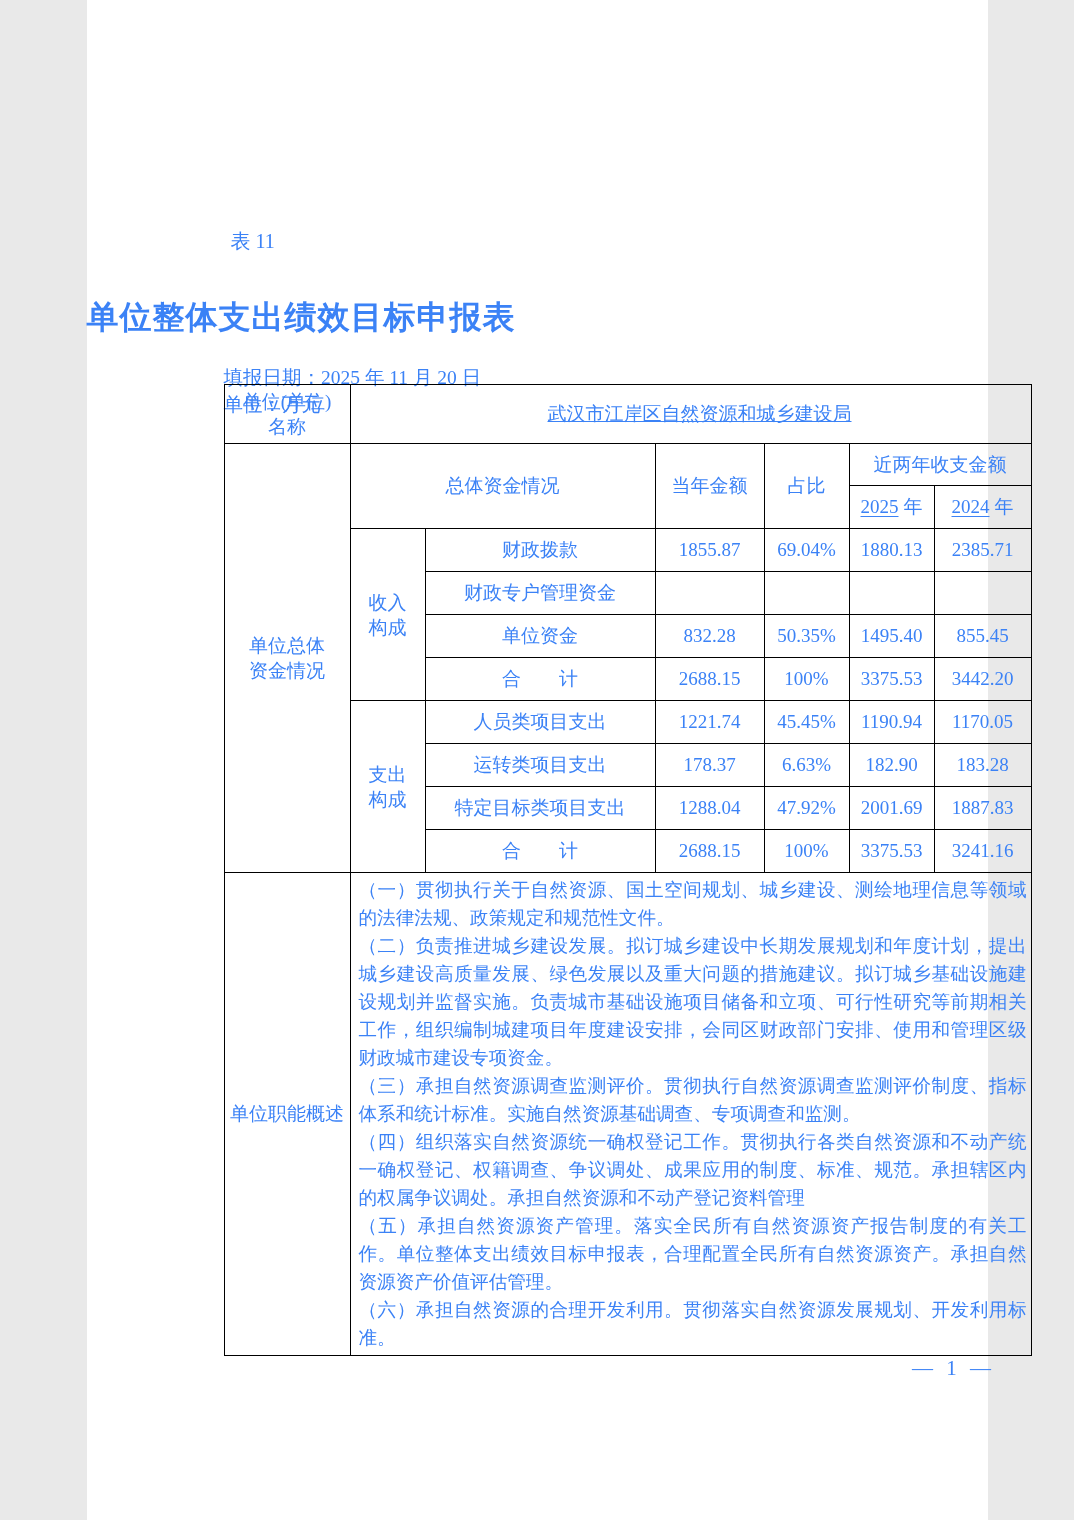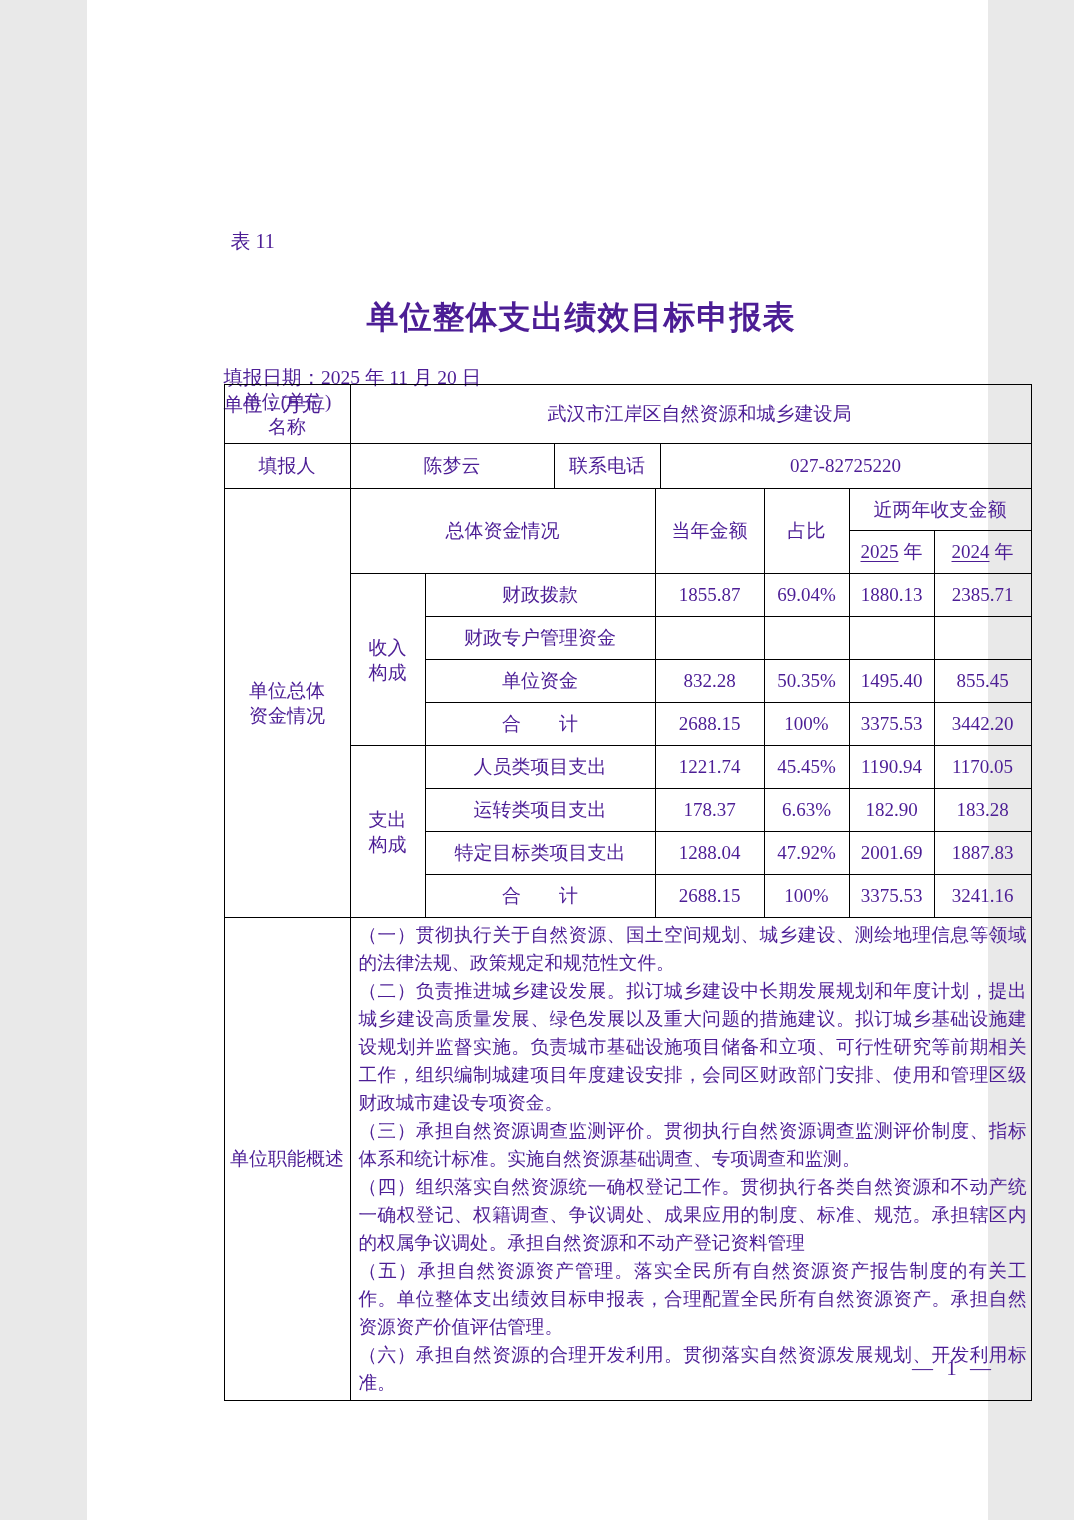--- a/index.html
+++ b/index.html
@@ -1,46 +1,46 @@
 <!DOCTYPE html>
 <html lang="zh"><head>
 <meta charset="utf-8">
 <style>
   html,body { margin:0; padding:0; background:#e9e9e9; }
   .page {
     position:relative;
     width:901px; height:1520px;
     margin:0 auto;
     background:#ffffff;
-    color:#4c1d95;
+    color:#3b82f6;
     font-family:"Liberation Serif","DejaVu Serif",serif;
   }
   .form-no { position:absolute; top:228px; left:144px; font-size:20px; }
   .doc-title {
     position:absolute; top:296px; left:0; width:100%;
-    text-align:center; font-size:32px; font-weight:bold; letter-spacing:1px;margin-left:44px;
+    text-align:left; font-size:32px; font-weight:bold; letter-spacing:1px;
   }
   .date-row {
     position:absolute; top:364px; left:137px; width:807px;
     display:flex; justify-content:space-between; font-size:19.5px;flex-direction:column;
   }
   .date-row .unit-label { padding-right:68px; }
   .table-area { position:absolute; top:384px; left:137px; width:807px; }
   table.tbl { border-collapse:collapse; table-layout:fixed; width:807px; }
   table.tbl td {
     border:1px solid #000; text-align:center; vertical-align:middle;
     font-size:19px; padding:0 2px; overflow:hidden;
   }
   .tB, .tC { margin-top:-1px; }
   .tA tr.rA1 { height:59px; }
   .tA tr.rA2 { height:45px; }
   .tB tr { height:43px; }
   .tB tr.rh1 { height:42px; }
   .tC tr { height:394px; }
-  .org-cell { text-align:right; padding-left:20px !important; }
+  .org-cell { text-align:right; padding-left:20px !important;text-decoration:underline; }
   .wrap2 { white-space:pre-line; line-height:25px; }
   .und { text-decoration:underline; text-underline-offset:3px;font-family:Liberation Serif, serif; }
   .yr { margin-left:5px; }
   .desc-cell { padding:3px 4px 3px 8px !important; }
   .desc-cell p { margin:0; font-size:18.6px; line-height:28px; text-align:justify; }
   .page-footer {
     position:absolute; top:1356px; left:790px; width:150px;
     text-align:center; font-size:21px; word-spacing:8px;
   }
 </style>
@@ -65,26 +65,20 @@
           <col style="width:126px">
           <col style="width:204px">
           <col style="width:106px">
           <col style="width:371px">
         </colgroup>
       <tbody>
           <tr class="rA1">
         <td class="wrap2">单位(单位)
 名称</td>
         <td colspan="3" class="org-cell">武汉市江岸区自然资源和城乡建设局</td>
-      </tr>
-      <tr class="rA2">
-        <td>填报人</td>
-        <td>陈梦云</td>
-        <td>联系电话</td>
-        <td>027-82725220</td>
       </tr>
     </tbody>
       </table>
 
     <table class="tbl tB">
       <colgroup>
           <col style="width:126px">
           <col style="width:75px">
           <col style="width:230px">
           <col style="width:109px">

